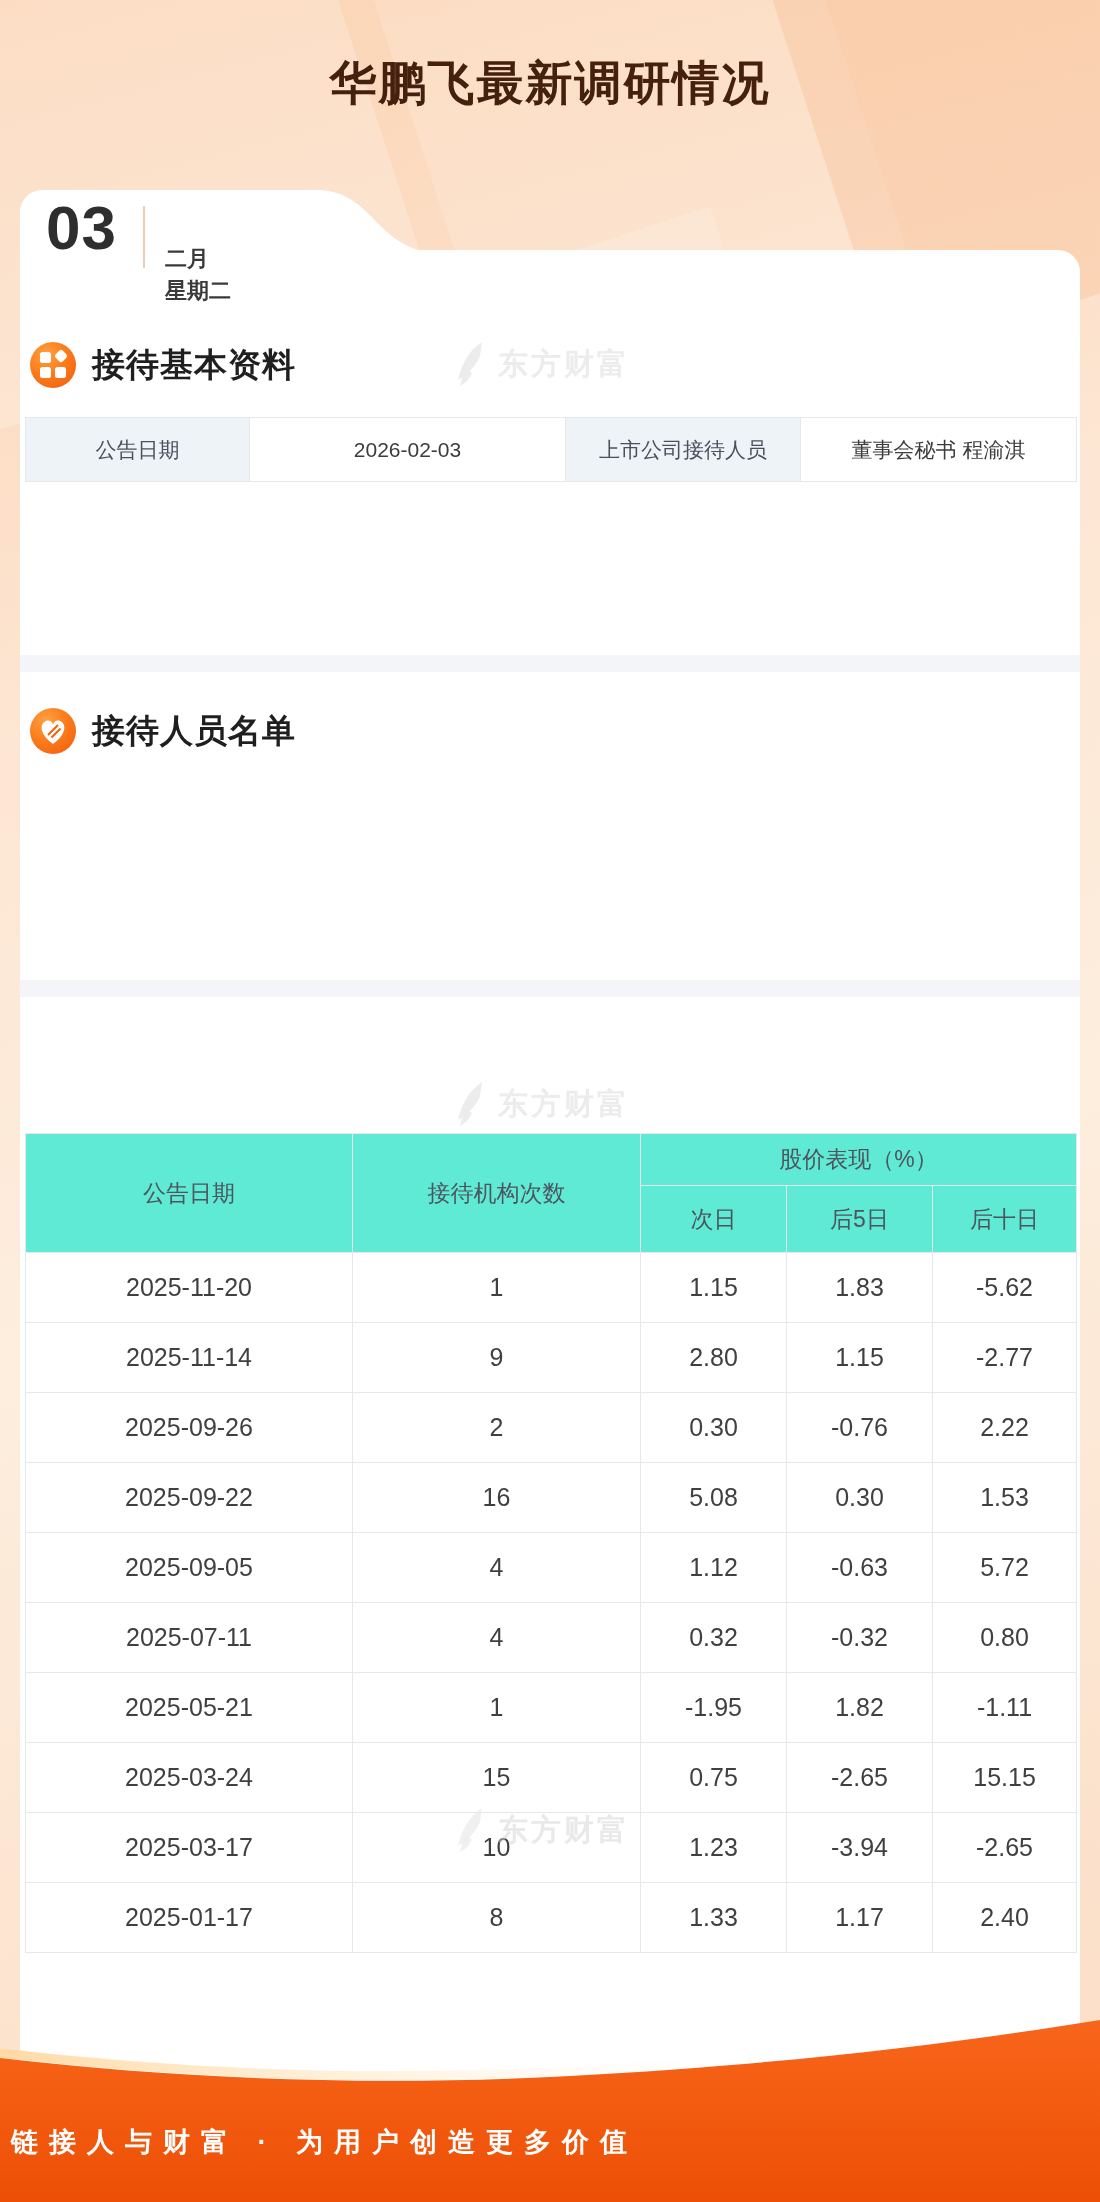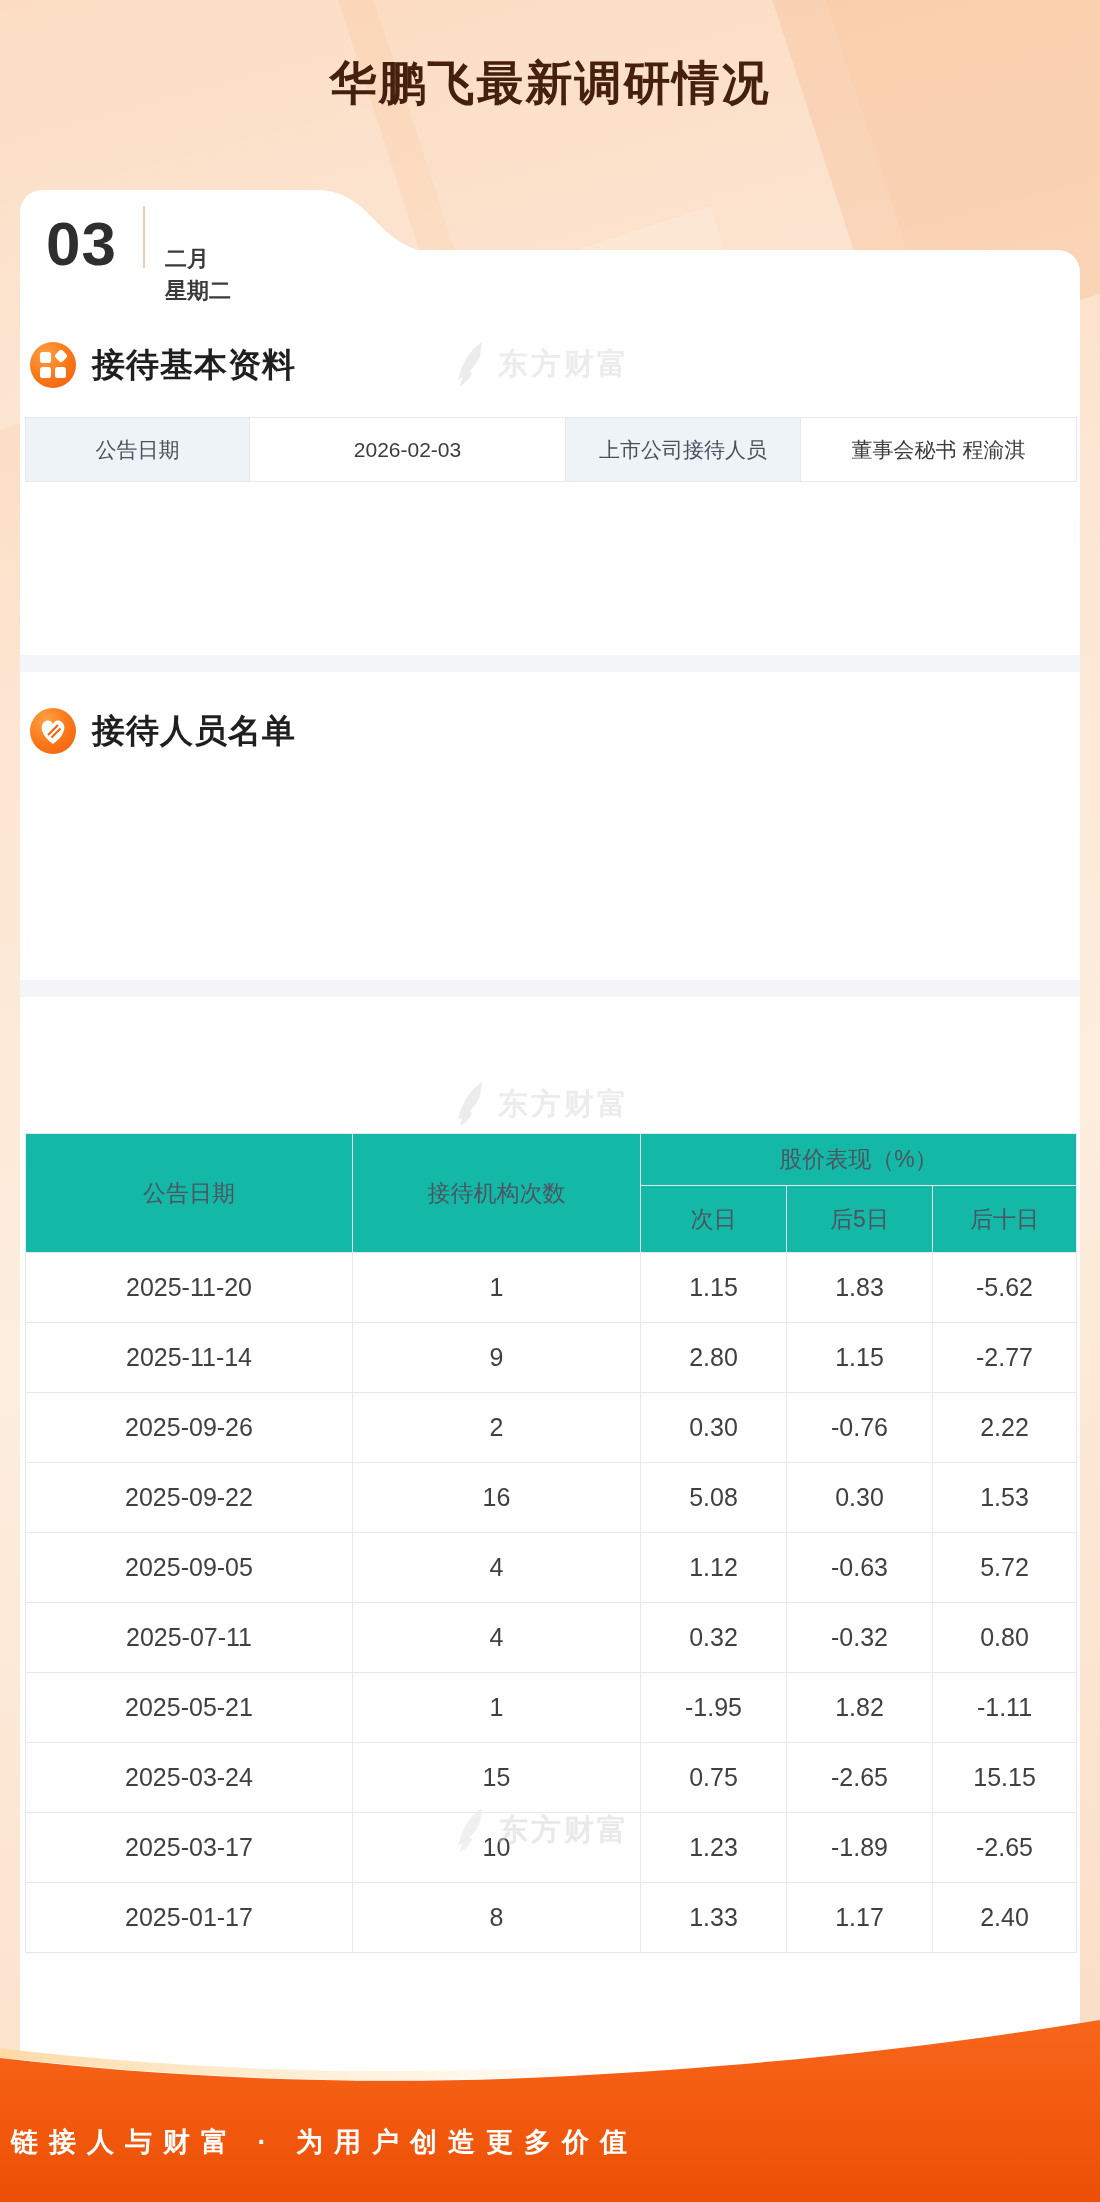--- a/index.html
+++ b/index.html
@@ -12,21 +12,21 @@
   .s3{left:820px;top:-80px;width:460px;height:380px;background:rgba(246,189,146,.38);transform:rotate(-18deg);}
   .s4{left:120px;top:300px;width:700px;height:600px;background:rgba(255,255,255,.14);transform:rotate(-18deg);}
 
   .page-title{position:absolute;left:0;top:52px;width:1100px;margin:0;text-align:center;
         font-size:47px;font-weight:900;color:#45200e;letter-spacing:2px;}
 
   .date-tab{position:absolute;left:20px;top:190px;width:300px;height:64px;background:#fff;border-radius:22px 0 0 0;}
   .ramp{position:absolute;left:318px;top:190px;}
   .card{position:absolute;left:20px;top:250px;width:1060px;height:1860px;background:#fff;border-radius:0 22px 0 0;}
 
-  .day-num{position:absolute;left:46px;top:208px;font-size:62px;font-weight:800;color:#2e2e2e;letter-spacing:1px;}
+  .day-num{position:absolute;left:46px;top:192px;font-size:62px;font-weight:800;color:#2e2e2e;letter-spacing:1px;}
   .vline{position:absolute;left:143px;top:206px;width:2px;height:62px;background:#f3cdb2;}
   .date-md{position:absolute;left:165px;top:204px;font-size:22px;color:#3a3a3a;line-height:32px;font-weight:600;margin-top:39px;}
 
   .sec-head{position:absolute;left:30px;display:flex;align-items:center;}
   .sec-icon{width:46px;height:46px;border-radius:50%;flex:0 0 46px;
         background:radial-gradient(circle at 35% 28%,#ffa143 0%,#fb7c1c 45%,#f2590a 100%);
         display:flex;align-items:center;justify-content:center;}
   .sec-title{margin-left:16px;font-size:33px;font-weight:800;color:#1f1f1f;letter-spacing:1px;}
   .h1{top:342px;} .h2{top:708px;} .h3{top:1062px;}
 
@@ -40,21 +40,21 @@
   .lbl{background:#eef3f8;color:#49525c;font-size:21px;}
   .val{color:#3c3c3c;font-size:21px;}
   .tbl-basic{top:417px;width:1051px;}
   .tbl-basic tr{height:64px;}
   .tbl-personnel{top:807px;width:1051px;}
   .tbl-personnel .hrow{height:60px;}
   .tbl-personnel .drow{height:71px;}
   .tbl-personnel .hd{background:#eef3f8;color:#4e5863;font-size:22px;}
   .tbl-personnel .dv{color:#3c3c3c;font-size:22px;}
   .tbl-backtest{top:1133px;width:1051px;}
-  .tbl-backtest .hd{background:#14b8a6;color:#4d5560;font-size:23px;}
+  .tbl-backtest .hd{background:#5eead4;color:#4d5560;font-size:23px;}
   .tbl-backtest .hrow1{height:52px;}
   .tbl-backtest .hrow2{height:67px;}
   .tbl-backtest .drow{height:70px;}
   .tbl-backtest .dv{color:#404040;font-size:25px;}
 
   .divider{position:absolute;left:20px;width:1060px;height:17px;background:#f4f5f8;}
   .d1{top:655px;} .d2{top:980px;}
 
   .footer-svg{position:absolute;left:0;top:2000px;}
   .footer-slogan{position:absolute;left:0;top:2124px;width:1100px;text-align:left;
@@ -218,21 +218,21 @@
       <td class="dv">2025-03-24</td>
       <td class="dv">15</td>
       <td class="dv">0.75</td>
       <td class="dv">-2.65</td>
       <td class="dv">15.15</td>
     </tr>
     <tr class="drow">
       <td class="dv">2025-03-17</td>
       <td class="dv">10</td>
       <td class="dv">1.23</td>
-      <td class="dv">-1.89</td>
+      <td class="dv">-3.94</td>
       <td class="dv">-2.65</td>
     </tr>
     <tr class="drow">
       <td class="dv">2025-01-17</td>
       <td class="dv">8</td>
       <td class="dv">1.33</td>
       <td class="dv">1.17</td>
       <td class="dv">2.40</td>
     </tr>
   </tbody>

